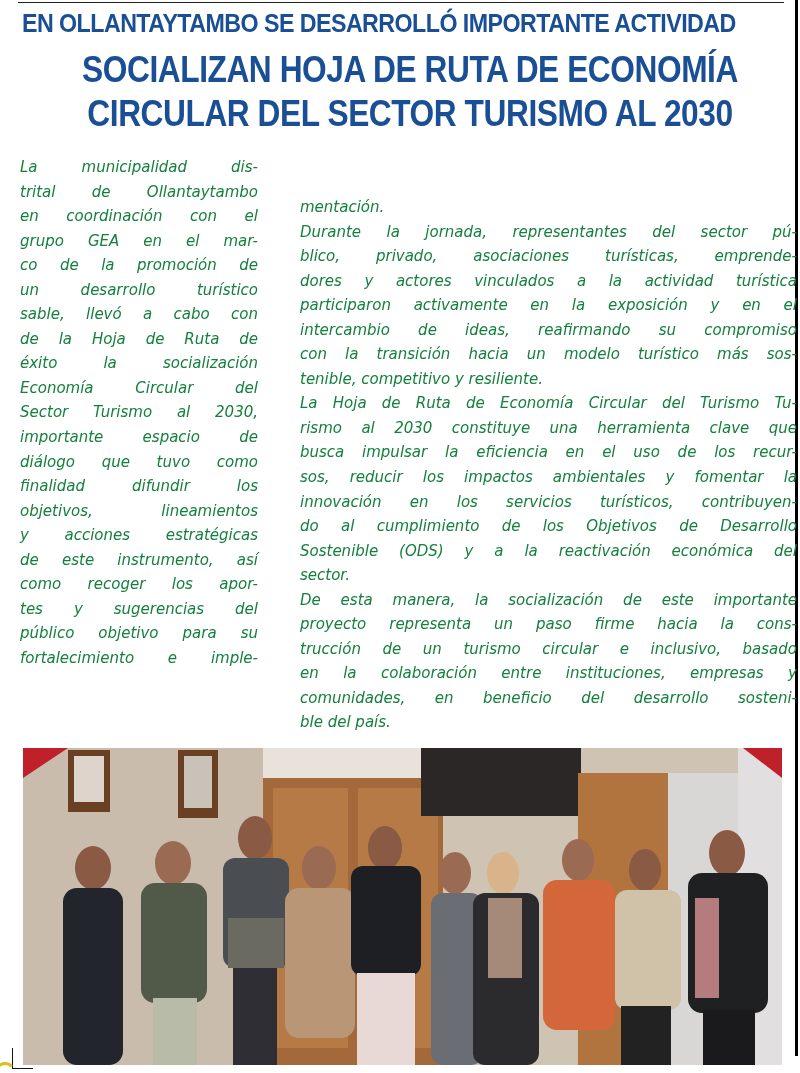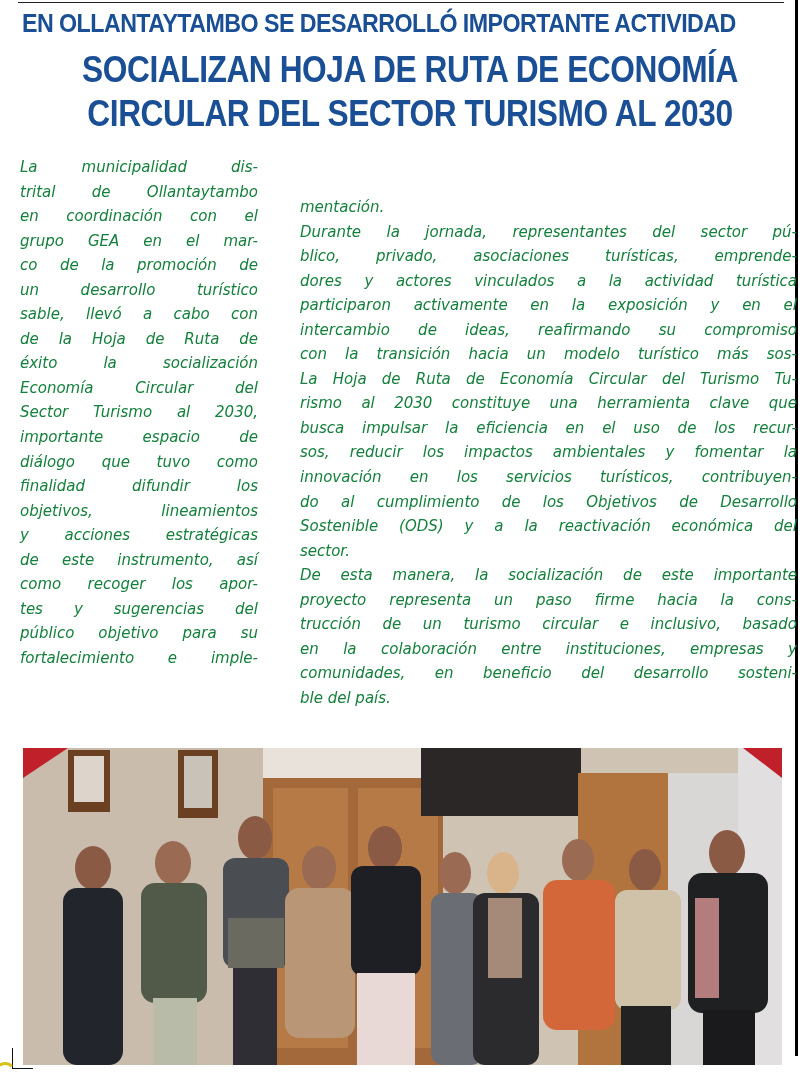--- a/index.html
+++ b/index.html
@@ -167,20 +167,21 @@
 </div>
 
 <div class="col col-right">
   <span class="line last">mentación.</span>
   <span class="line">Durante la jornada, representantes del sector pú-</span>
   <span class="line">blico, privado, asociaciones turísticas, emprende-</span>
   <span class="line">dores y actores vinculados a la actividad turística</span>
   <span class="line">participaron activamente en la exposición y en el</span>
   <span class="line">intercambio de ideas, reafirmando su compromiso</span>
   <span class="line">con la transición hacia un modelo turístico más sos-</span>
+  <span class="line last">tenible, competitivo y resiliente.</span>
   <span class="line">La Hoja de Ruta de Economía Circular del Turismo Tu-</span>
   <span class="line">rismo al 2030 constituye una herramienta clave que</span>
   <span class="line">busca impulsar la eficiencia en el uso de los recur-</span>
   <span class="line">sos, reducir los impactos ambientales y fomentar la</span>
   <span class="line">innovación en los servicios turísticos, contribuyen-</span>
   <span class="line">do al cumplimiento de los Objetivos de Desarrollo</span>
   <span class="line">Sostenible (ODS) y a la reactivación económica del</span>
   <span class="line last">sector.</span>
   <span class="line">De esta manera, la socialización de este importante</span>
   <span class="line">proyecto representa un paso firme hacia la cons-</span>

